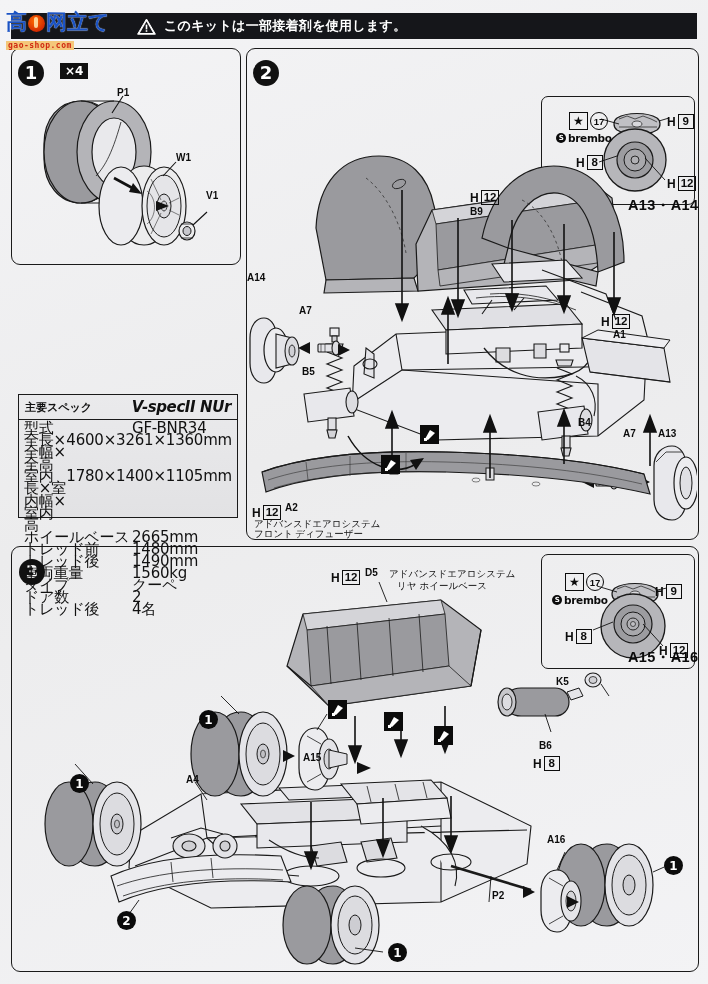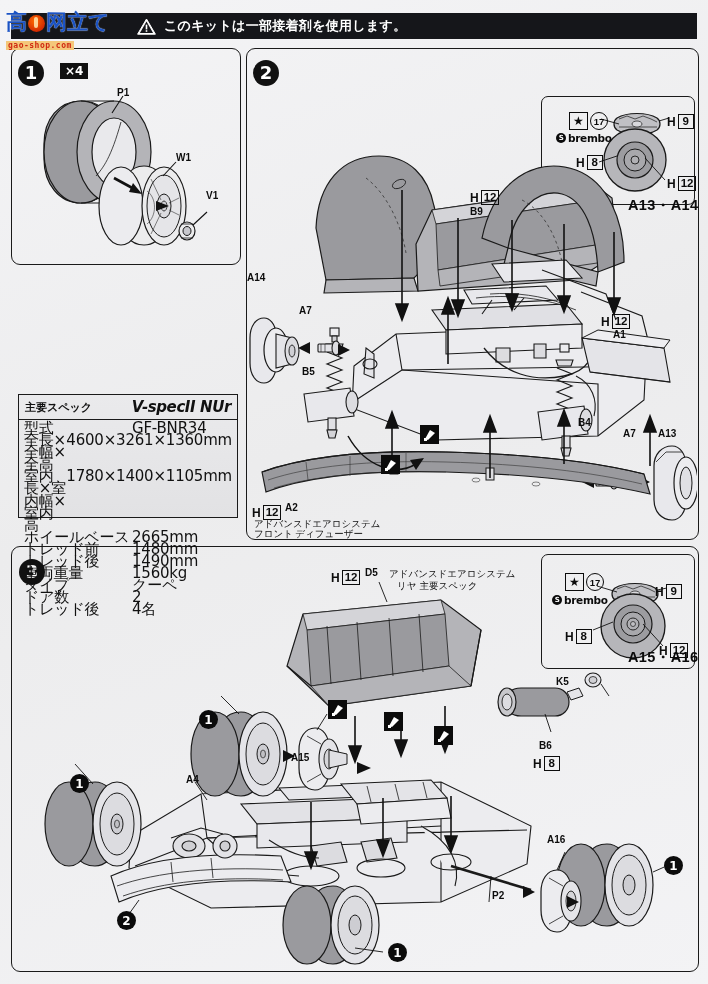--- a/index.html
+++ b/index.html
@@ -708,23 +708,23 @@
         <polygon points="440,306 434,290 446,290"></polygon>
     </g>
   </svg>
 
   <div class="hbox" style="left:331px;top:570px;">
     <span>H</span>
     <span class="num">12</span>
   </div>
   <div class="lbl" style="left:365px;top:567px;">D5</div>
   <div class="jp" style="left:389px;top:568px;">アドバンスドエアロシステム</div>
-  <div class="jp" style="left:397px;top:580px;">リヤ 主要スペック</div>
-
-  <div class="lbl" style="left:291px;top:752px;">A15</div>
+  <div class="jp" style="left:397px;top:580px;">リヤ ホイールベース</div>
+
+  <div class="lbl" style="left:303px;top:752px;">A15</div>
   <div class="lbl" style="left:186px;top:774px;">A4</div>
   <div class="lbl" style="left:556px;top:676px;">K5</div>
   <div class="lbl" style="left:539px;top:740px;">B6</div>
   <div class="hbox" style="left:533px;top:756px;">
     <span>H</span>
     <span class="num">8</span>
   </div>
   <div class="lbl" style="left:547px;top:834px;">A16</div>
   <div class="lbl" style="left:492px;top:890px;">P2</div>
 

